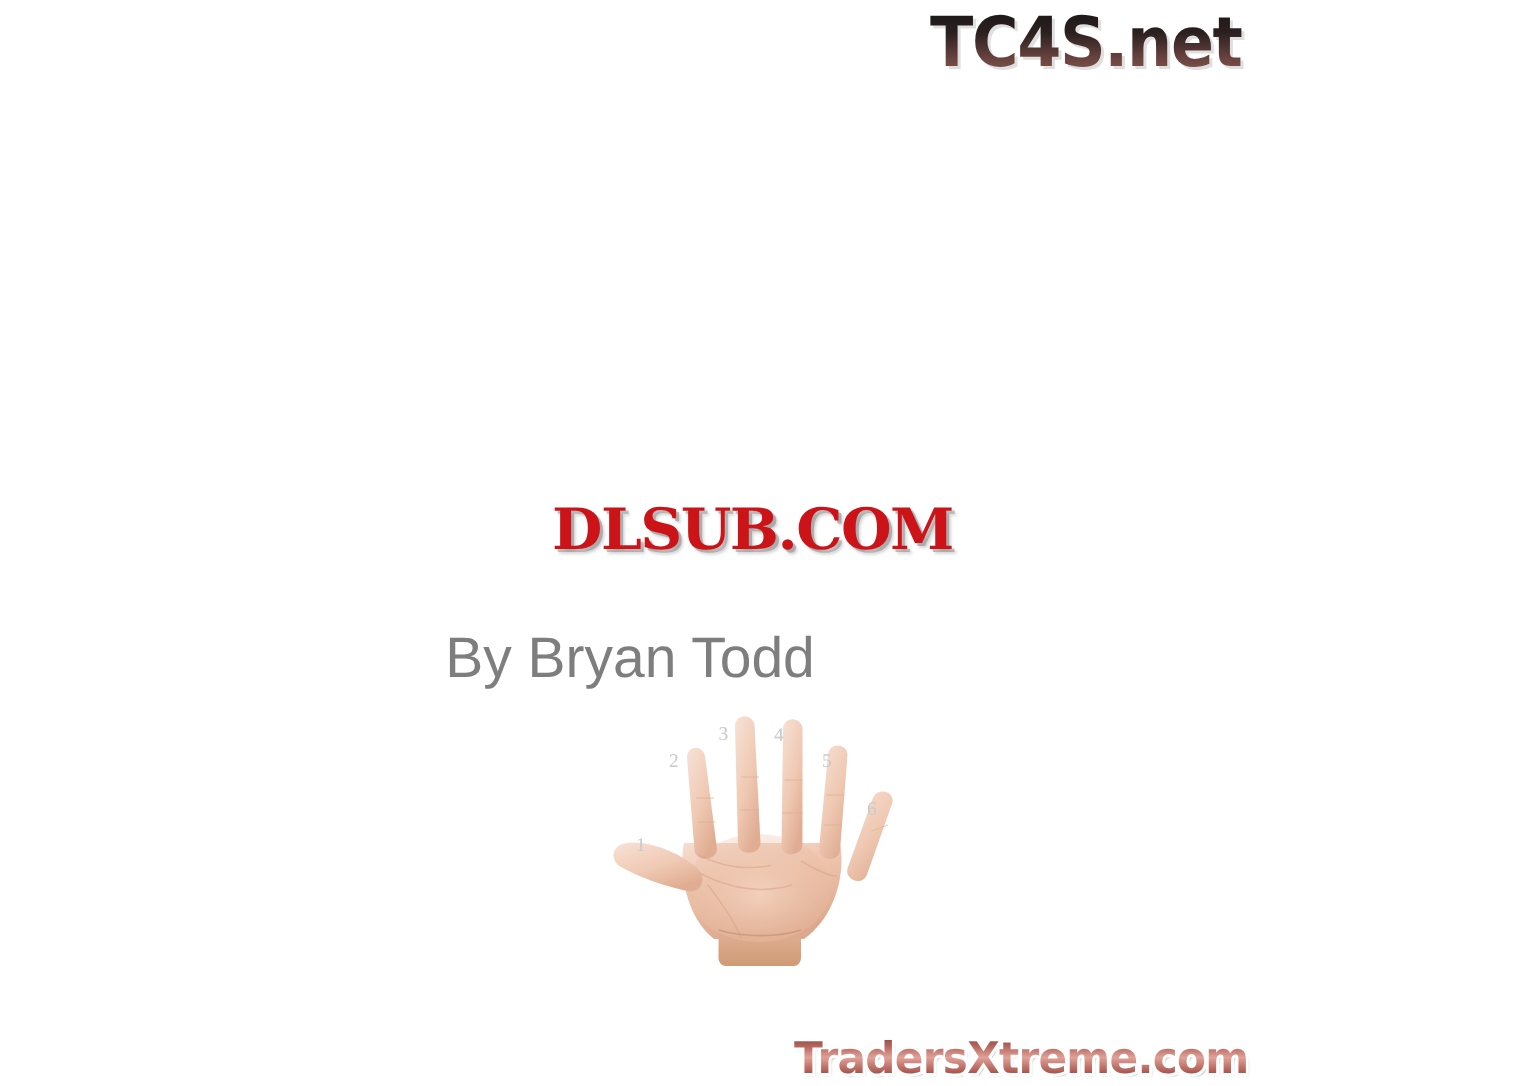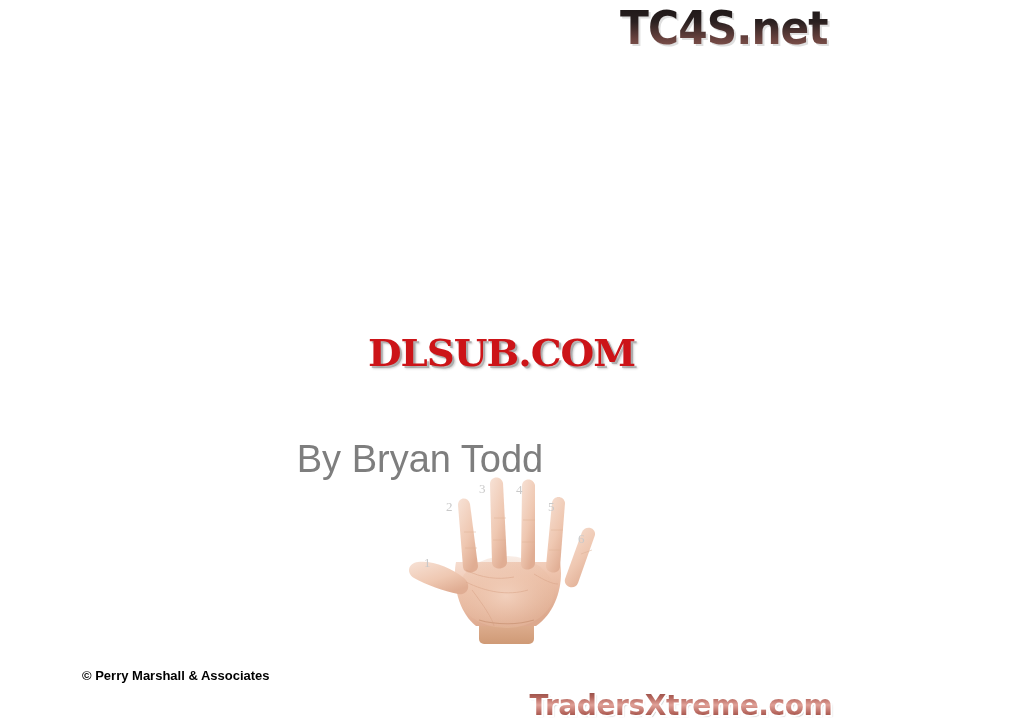--- a/index.html
+++ b/index.html
@@ -70,21 +70,21 @@
     color: #0a0a0a;
     letter-spacing: 0px;
     white-space: nowrap;
   }
 
   
   .byline {
     position: absolute;
     left: 0;
     right: 0;
-    top: 435px;
+    top: 415px;
     text-align: center;
     font-family: "Liberation Sans", sans-serif;
     font-weight: 300;
     font-size: 38px;
     line-height: 48px;
     color: #7e7e7e;
   }
 
   
   .hand-wrap {
@@ -260,21 +260,20 @@
     </svg>
 
     <span class="finger-num" style="left:18px; top:86px;">1</span>
     <span class="finger-num" style="left:40px; top:30px;">2</span>
     <span class="finger-num" style="left:73px; top:12px;">3</span>
     <span class="finger-num" style="left:110px; top:13px;">4</span>
     <span class="finger-num" style="left:142px; top:30px;">5</span>
     <span class="finger-num" style="left:172px; top:62px;">6</span>
   </div>
 
-  <div class="copyright">© Perry Marshall &amp; Associates</div>
 
   <div class="slide-number">1</div>
 
   <div>
     <div class="traders-outline">TradersXtreme.com</div>
     <div class="traders-logo">TradersXtreme.com</div>
   </div>
 
 </div>
 

